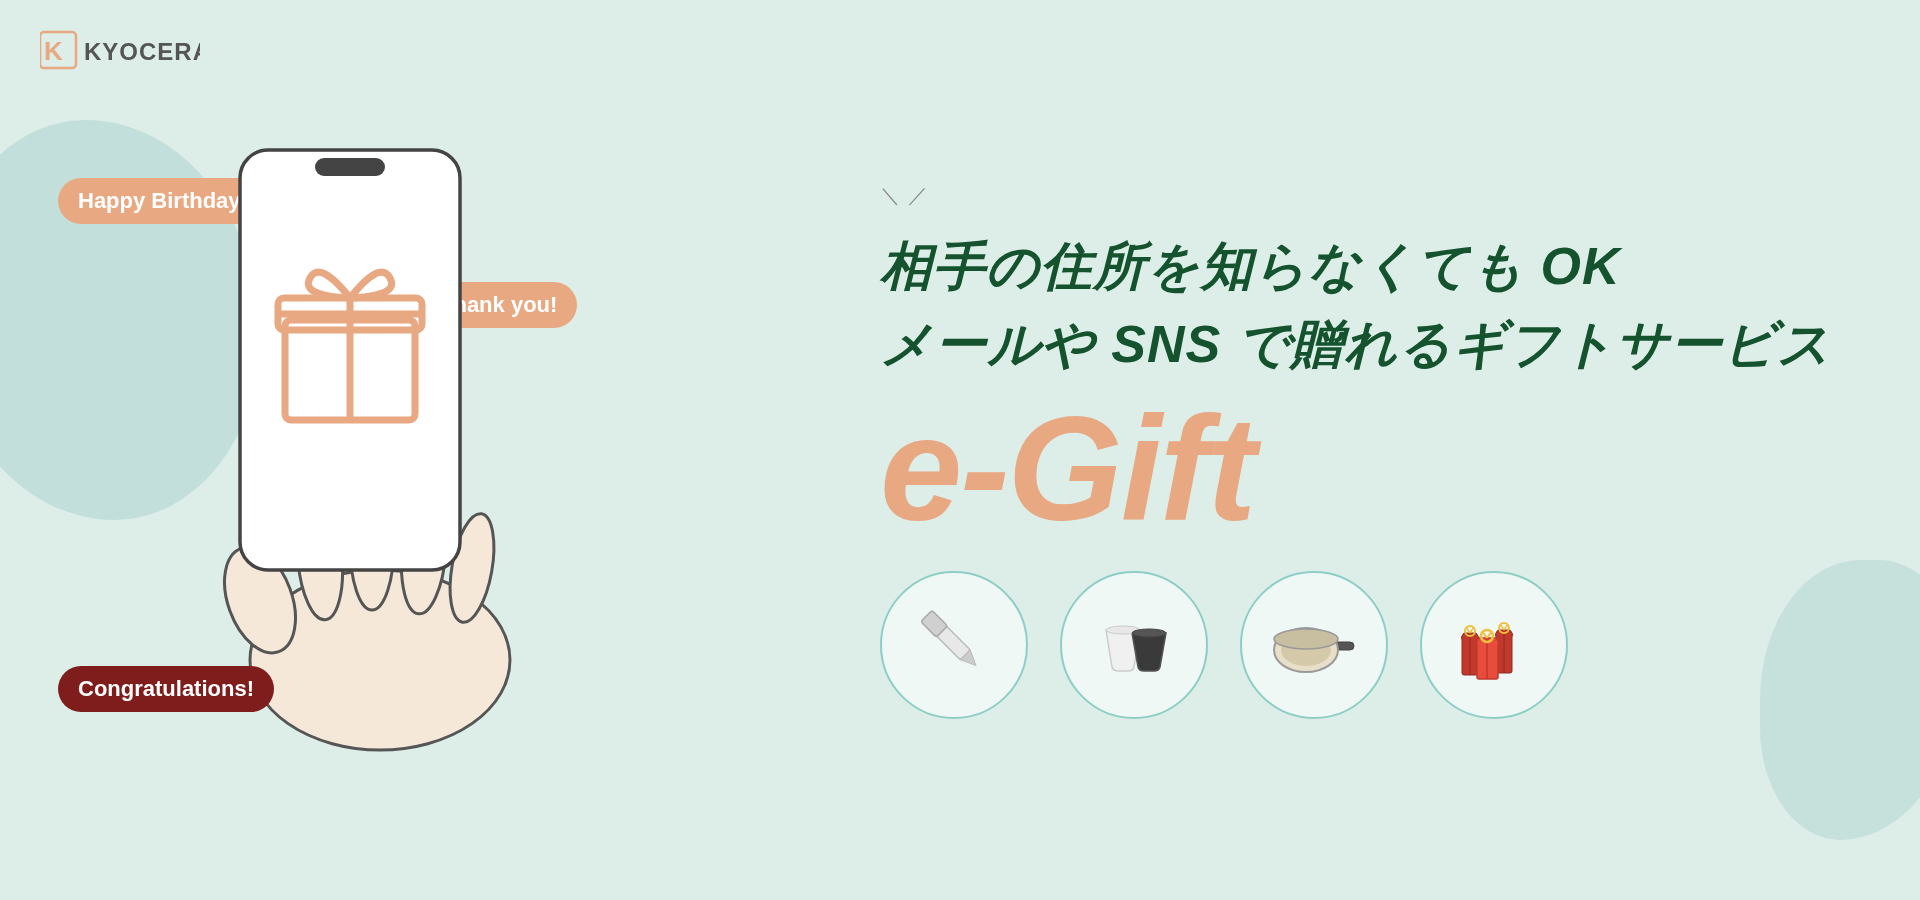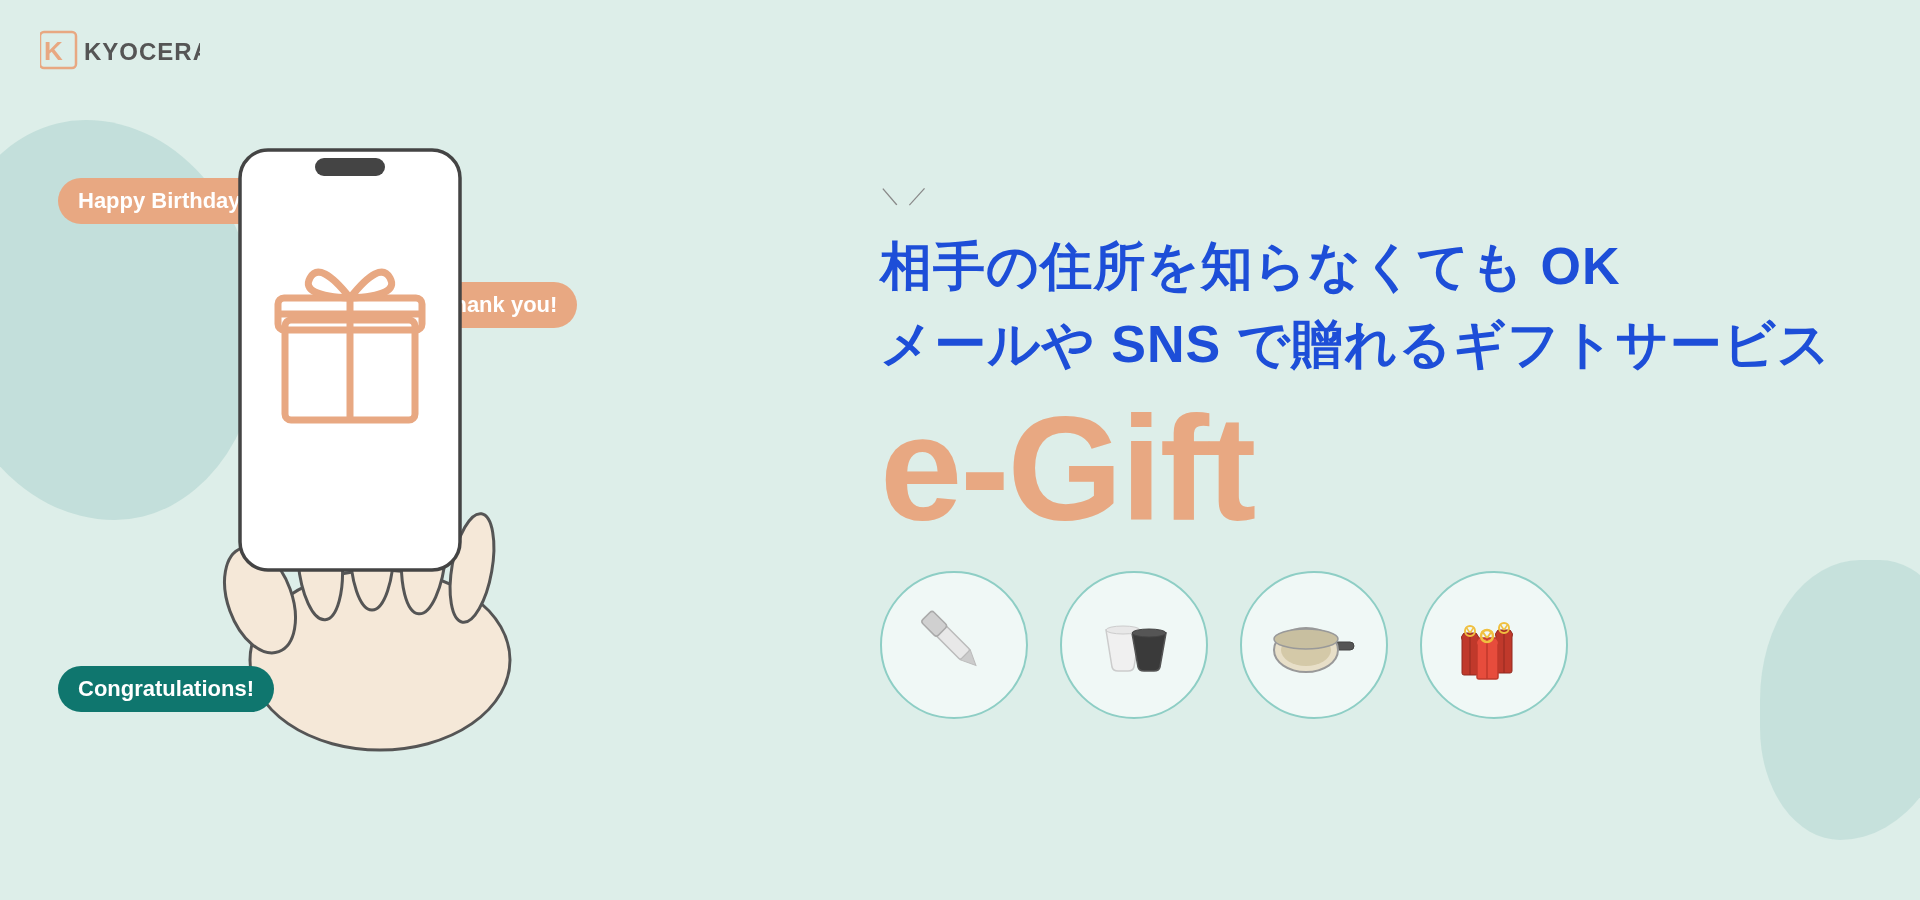--- a/index.html
+++ b/index.html
@@ -71,21 +71,21 @@
       background: #e8a882;
       top: 178px;
       left: 58px;
     }
     .bubble-thankyou {
       background: #e8a882;
       top: 282px;
       left: 420px;
     }
     .bubble-congrats {
-      background: #0f766e;
+      background: #7f1d1d;
       bottom: 188px;
       left: 58px;
     }
 
     
     .phone-wrap {
       position: absolute;
       top: 120px;
       left: 160px;
       width: 380px;
@@ -118,35 +118,37 @@
       color: #888;
       font-size: 20px;
     }
     .subtitle-text {
       color: #555;
       font-size: 22px;
       letter-spacing: 0.04em;
     }
 
     .headline {
-      color: #1d4ed8;
+      color: #14532d;
       font-size: 52px;
       font-weight: 700;
       line-height: 1.5;
       margin-bottom: 12px;
       letter-spacing: 0.02em;
+      font-style: italic;
     }
 
     .egift-title {
       font-size: 148px;
       font-weight: 700;
       color: #e8a882;
       letter-spacing: -2px;
       line-height: 1.0;
       margin-bottom: 28px;
+      font-style: italic;
     }
 
     
     .products-row {
       display: flex;
       gap: 32px;
       align-items: center;
     }
     .product-circle {
       width: 148px;

